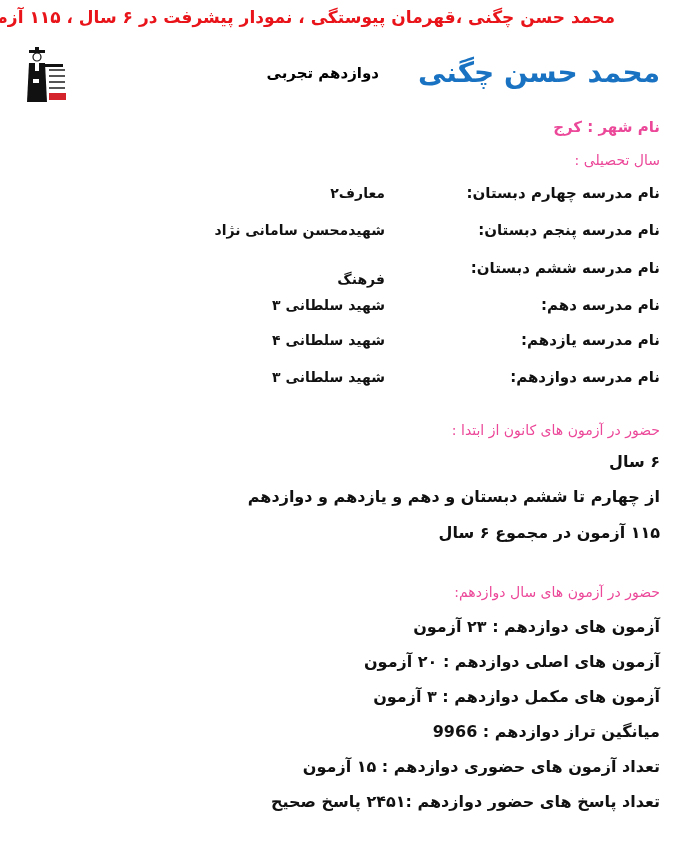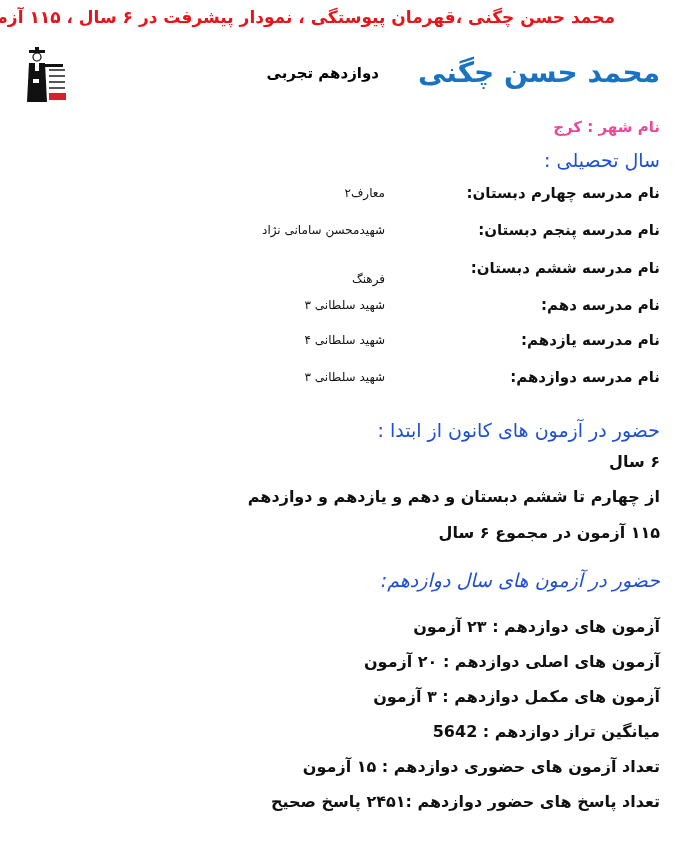--- a/index.html
+++ b/index.html
@@ -51,35 +51,35 @@
     }
     .line {
       right: 15px;
       font-size: 15px;
       font-weight: bold;
       line-height: 24px;
       color: #ec4899;
     }
     .red-head {
       right: 15px;
-      font-size: 19px;
+      font-size: 14px;
       font-weight: normal;
-      color: #1d4ed8;
+      color: #ec4899;
       line-height: 22px;
     }
     .school-label {
       right: 15px;
       font-size: 15px;
       font-weight: bold;
       line-height: 24px;
     }
     .school-value {
       right: 290px;
-      font-size: 12px;
-      font-weight: normal;
+      font-size: 14px;
+      font-weight: bold;
       line-height: 24px;
     }
     .big-line {
       right: 15px;
       font-size: 16px;
       font-weight: bold;
       line-height: 26px;
     }
   </style>
 </head>
@@ -140,22 +140,22 @@
   </div>
 
   <div>
     <div class="abs red-head" style="top:419px;">حضور در آزمون های کانون از ابتدا :</div>
     <div class="abs big-line" style="top:449px;">۶ سال</div>
     <div class="abs big-line" style="top:484px;">از چهارم تا ششم دبستان و دهم و یازدهم و دوازدهم</div>
     <div class="abs big-line" style="top:520px;">۱۱۵ آزمون در مجموع ۶ سال</div>
   </div>
 
   <div>
-    <div class="abs red-head" style="top:569px;font-style:italic;">حضور در آزمون های سال دوازدهم:</div>
+    <div class="abs red-head" style="top:581px;">حضور در آزمون های سال دوازدهم:</div>
     <div class="abs big-line" style="top:614px;">آزمون های دوازدهم : ۲۳ آزمون</div>
     <div class="abs big-line" style="top:649px;">آزمون های اصلی دوازدهم : ۲۰ آزمون</div>
     <div class="abs big-line" style="top:684px;">آزمون های مکمل دوازدهم : ۳ آزمون</div>
-    <div class="abs big-line" style="top:719px;">میانگین تراز دوازدهم : 5642</div>
+    <div class="abs big-line" style="top:719px;">میانگین تراز دوازدهم : 9966</div>
     <div class="abs big-line" style="top:754px;">تعداد آزمون های حضوری دوازدهم : ۱۵ آزمون</div>
     <div class="abs big-line" style="top:789px;">تعداد پاسخ های حضور دوازدهم :۲۴۵۱ پاسخ صحیح</div>
   </div>
 
 </div>
 
 </body></html>

